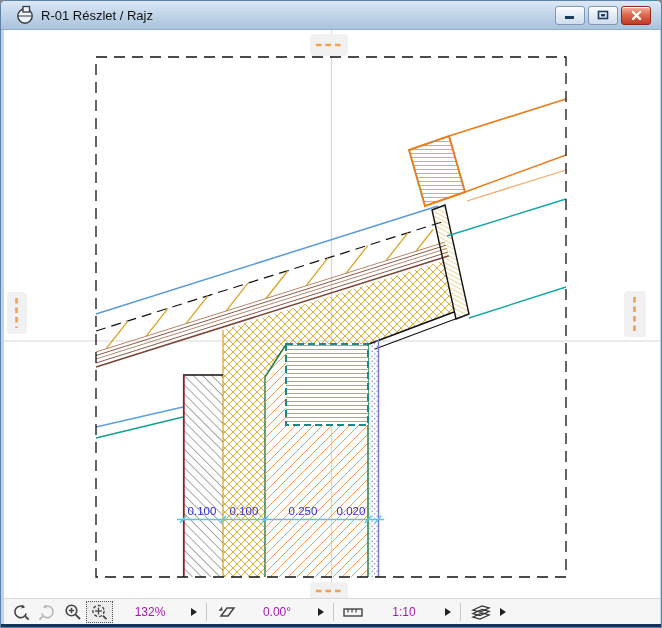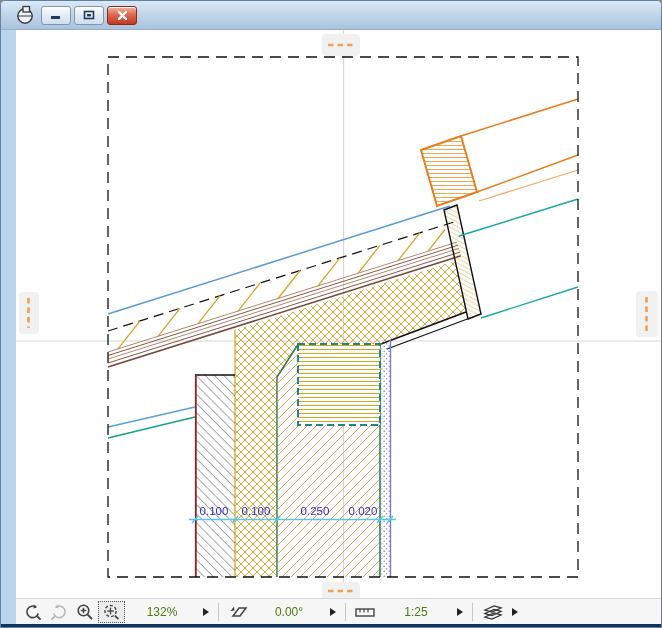--- a/index.html
+++ b/index.html
@@ -29,31 +29,31 @@
     background:linear-gradient(#fdfdfd,#e5edf6 45%,#cfdded);
     display:flex;align-items:center;justify-content:center;
     box-shadow:inset 0 1px 0 #fff;
   }
   .winbtn.close{
     border:1px solid #8e2a1a;
     background:linear-gradient(#f4b5a0,#de6a50 45%,#c03a24);
   }
   .winbtn svg{display:block;}
   
-  .frame{padding:0 3px;margin-left:12px;}
+  .frame{padding:0 3px;}
   .canvas{
     width:656px;height:568px;background:#fff;position:relative;overflow:hidden;
   }
   .canvas svg{display:block;}
   
   .statusbar{
     width:656px;height:26px;background:#f6f6f6;
     border-top:1px solid #d9d9d9;
     display:flex;align-items:center;
-    font-size:12px;color:#4d7c0f;
+    font-size:12px;color:#a21caf;
     padding-left:4px;
   }
   .sb-btn{
     height:22px;display:flex;align-items:center;justify-content:center;
     padding:0 2px;border:1px solid transparent;background:transparent;
   }
   .sb-btn.active{
     border:1px dotted #555;background:#ececec;
   }
   .sb-val{
@@ -71,20 +71,21 @@
 <body>
 
 <div class="window">
 
   <div class="titlebar">
     <svg class="title-icon" viewBox="0 0 20 20">
       <circle cx="10" cy="11" r="7.2" fill="#eef4fb" stroke="#3a3a3a" stroke-width="1.4"></circle>
       <line x1="2.8" y1="11" x2="17.2" y2="11" stroke="#3a3a3a" stroke-width="1.2"></line>
       <rect x="8" y="1.5" width="6.5" height="5.5" fill="#eef4fb" stroke="#3a3a3a" stroke-width="1.3"></rect>
     </svg>
+    <div class="title-text">R-01 Részlet / Rajz</div>
     <div class="winbtns">
       <div class="winbtn">
         <svg width="12" height="9" viewBox="0 0 12 9">
             <rect x="1" y="5" width="9" height="3" fill="#1d3a5f"></rect>
           </svg>
       </div>
       <div class="winbtn">
         <svg width="12" height="10" viewBox="0 0 12 10">
           <rect x="1.5" y="1.5" width="9" height="7" fill="none" stroke="#1d3a5f" stroke-width="1.6"></rect>
           <rect x="4" y="4" width="4" height="2.4" fill="#1d3a5f"></rect>
@@ -298,21 +299,21 @@
         </div>
       <div class="sb-sep"></div>
       <div class="sb-btn">
         <svg width="22" height="20" viewBox="0 0 22 20">
           <rect x="2" y="7" width="18" height="7" fill="none" stroke="#444" stroke-width="1.4"></rect>
           <line x1="6" y1="7" x2="6" y2="10.5" stroke="#444" stroke-width="1.2"></line>
           <line x1="10" y1="7" x2="10" y2="10.5" stroke="#444" stroke-width="1.2"></line>
           <line x1="14" y1="7" x2="14" y2="10.5" stroke="#444" stroke-width="1.2"></line>
         </svg>
       </div>
-      <div class="sb-val w70">1:25</div>
+      <div class="sb-val w70">1:10</div>
       <div class="sb-arrow">
           <span class="tri"></span>
         </div>
       <div class="sb-sep"></div>
       <div class="sb-btn">
         <svg width="24" height="20" viewBox="0 0 24 20">
           <path d="M4 8 L13 4 L20 6 L11 10 Z" fill="none" stroke="#333" stroke-width="1.3"></path>
           <path d="M4 11.5 L13 7.5 L20 9.5 L11 13.5 Z" fill="none" stroke="#333" stroke-width="1.3"></path>
           <path d="M4 15 L13 11 L20 13 L11 17 Z" fill="none" stroke="#333" stroke-width="1.3"></path>
         </svg>

